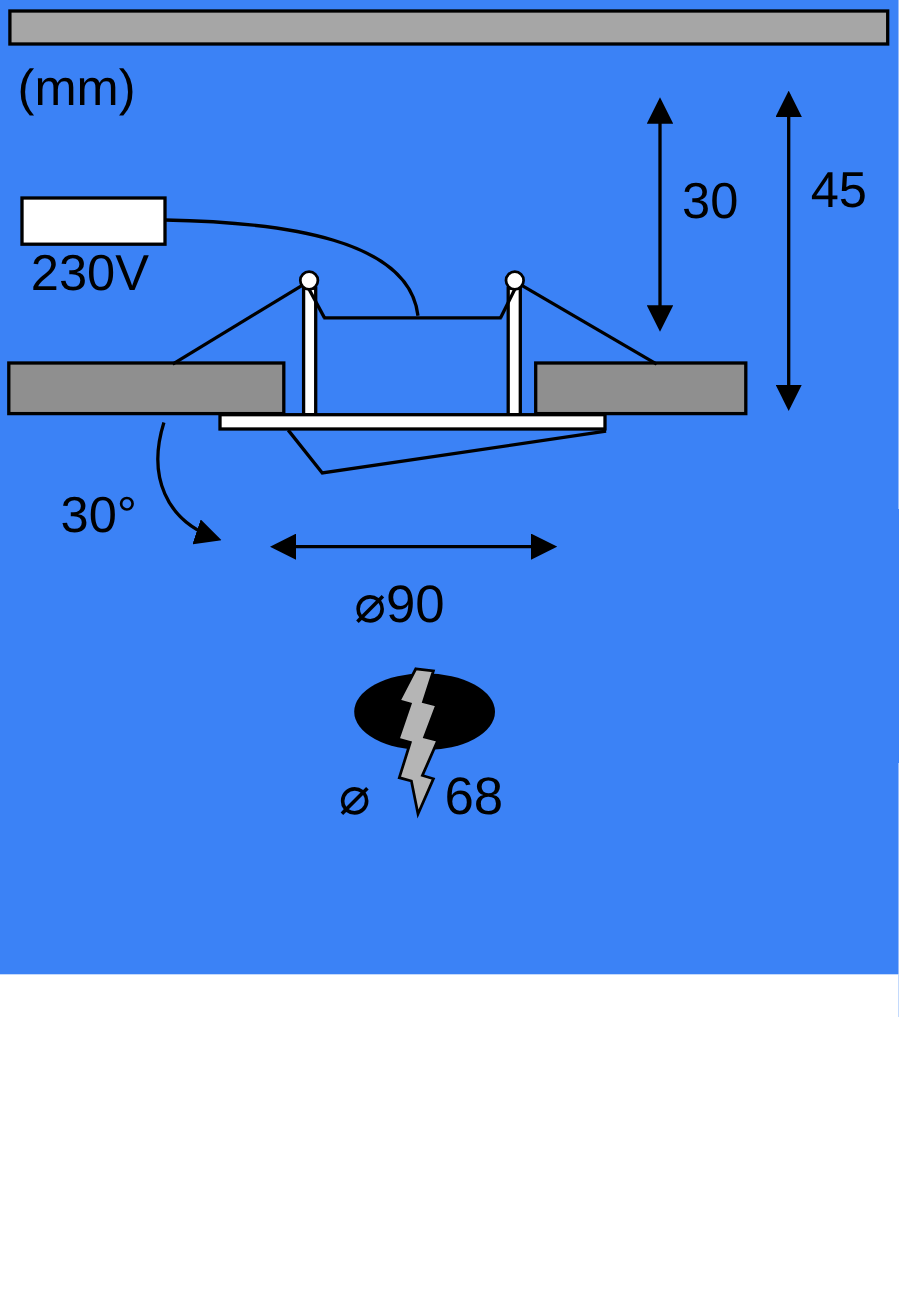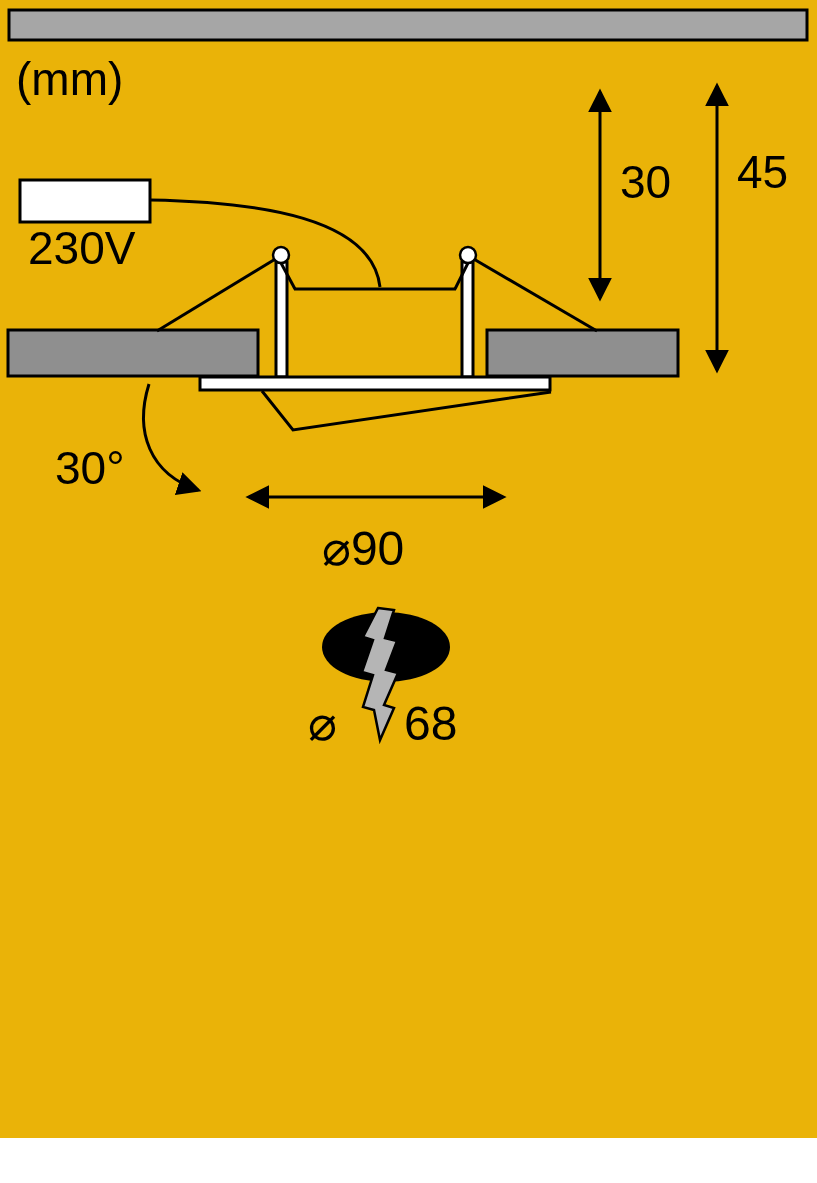--- a/index.html
+++ b/index.html
@@ -1,20 +1,20 @@
 <!DOCTYPE html>
 <html><head>
 <meta charset="utf-8">
 <style>
   html, body { margin: 0; padding: 0; background: #ffffff; }
   .page {
     position: relative;
     width: 817px;
-    height: 1138px;
-    background: #eab308;
+    height: 886px;
+    background: #3b82f6;
     font-family: "Liberation Sans", "DejaVu Sans", sans-serif;
     overflow: hidden;
   }
   svg { position: absolute; top: 0; left: 0; }
   text {
     font-family: "Liberation Sans", "DejaVu Sans", sans-serif;
     fill: #000000;
   }
   .dim  { font-size: 46px; }
   .big  { font-size: 48px; }

